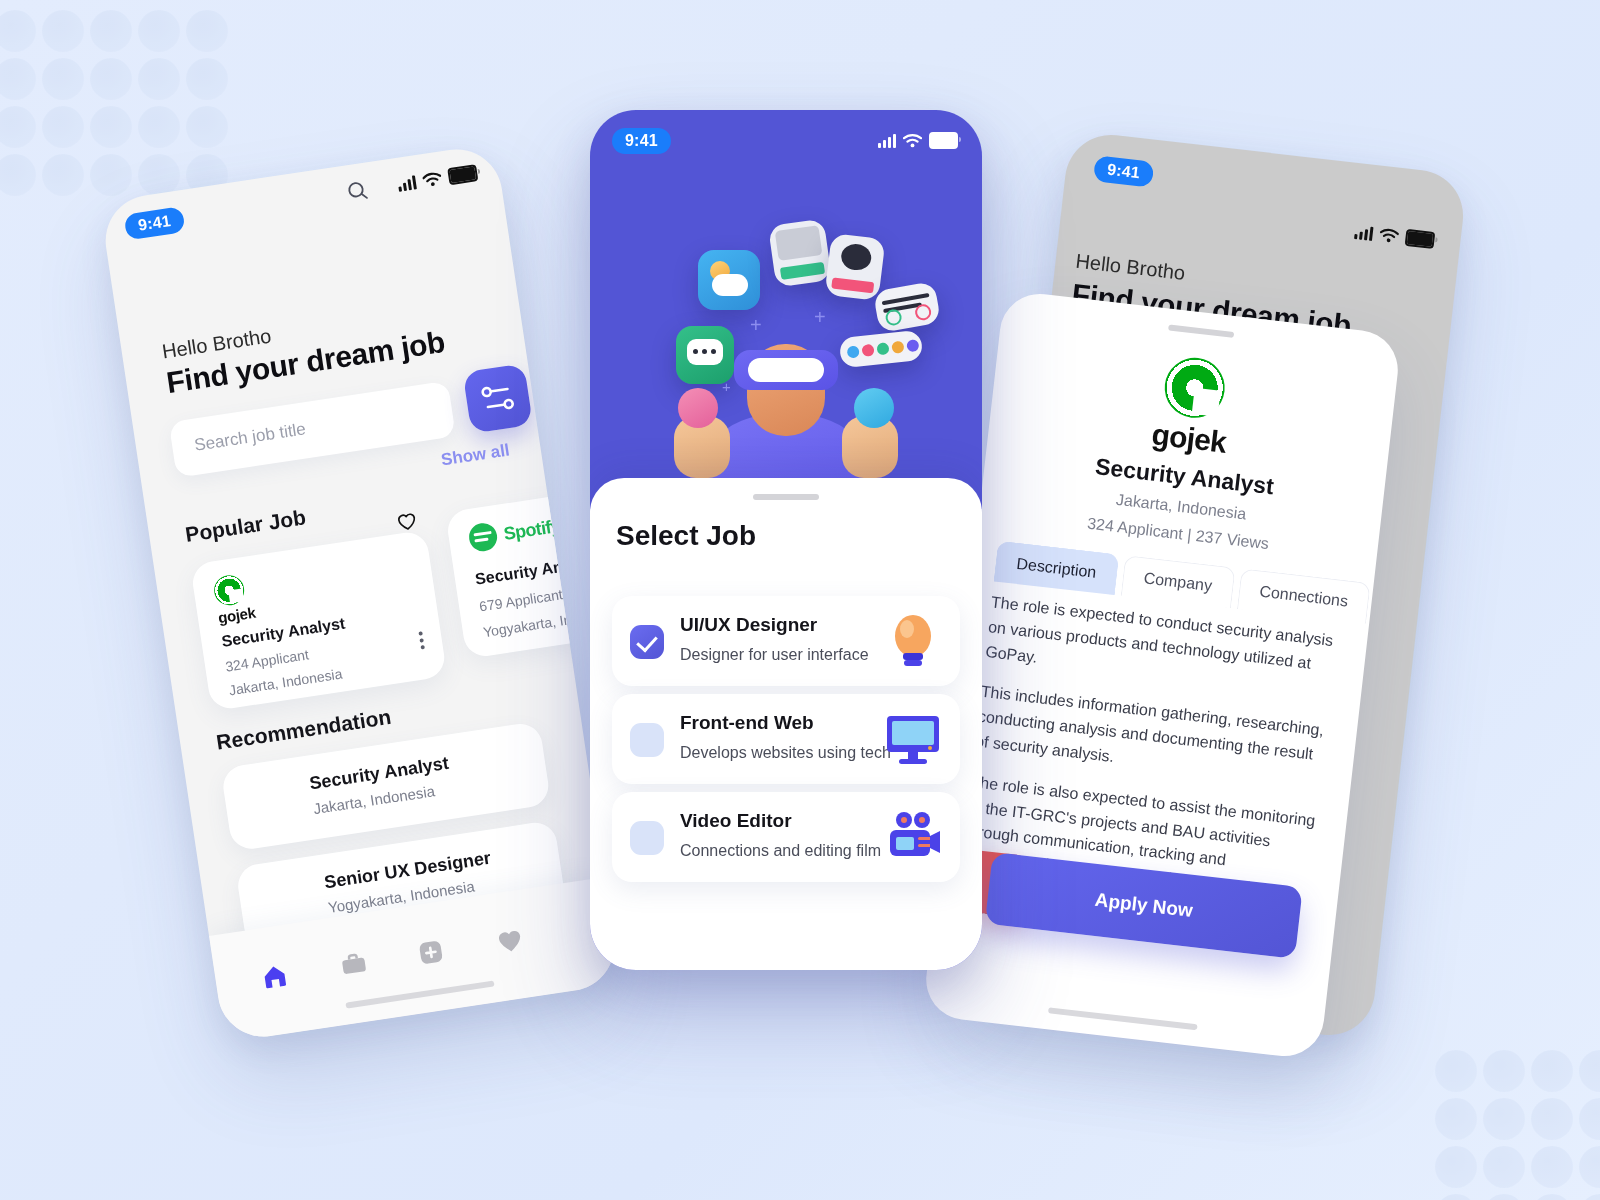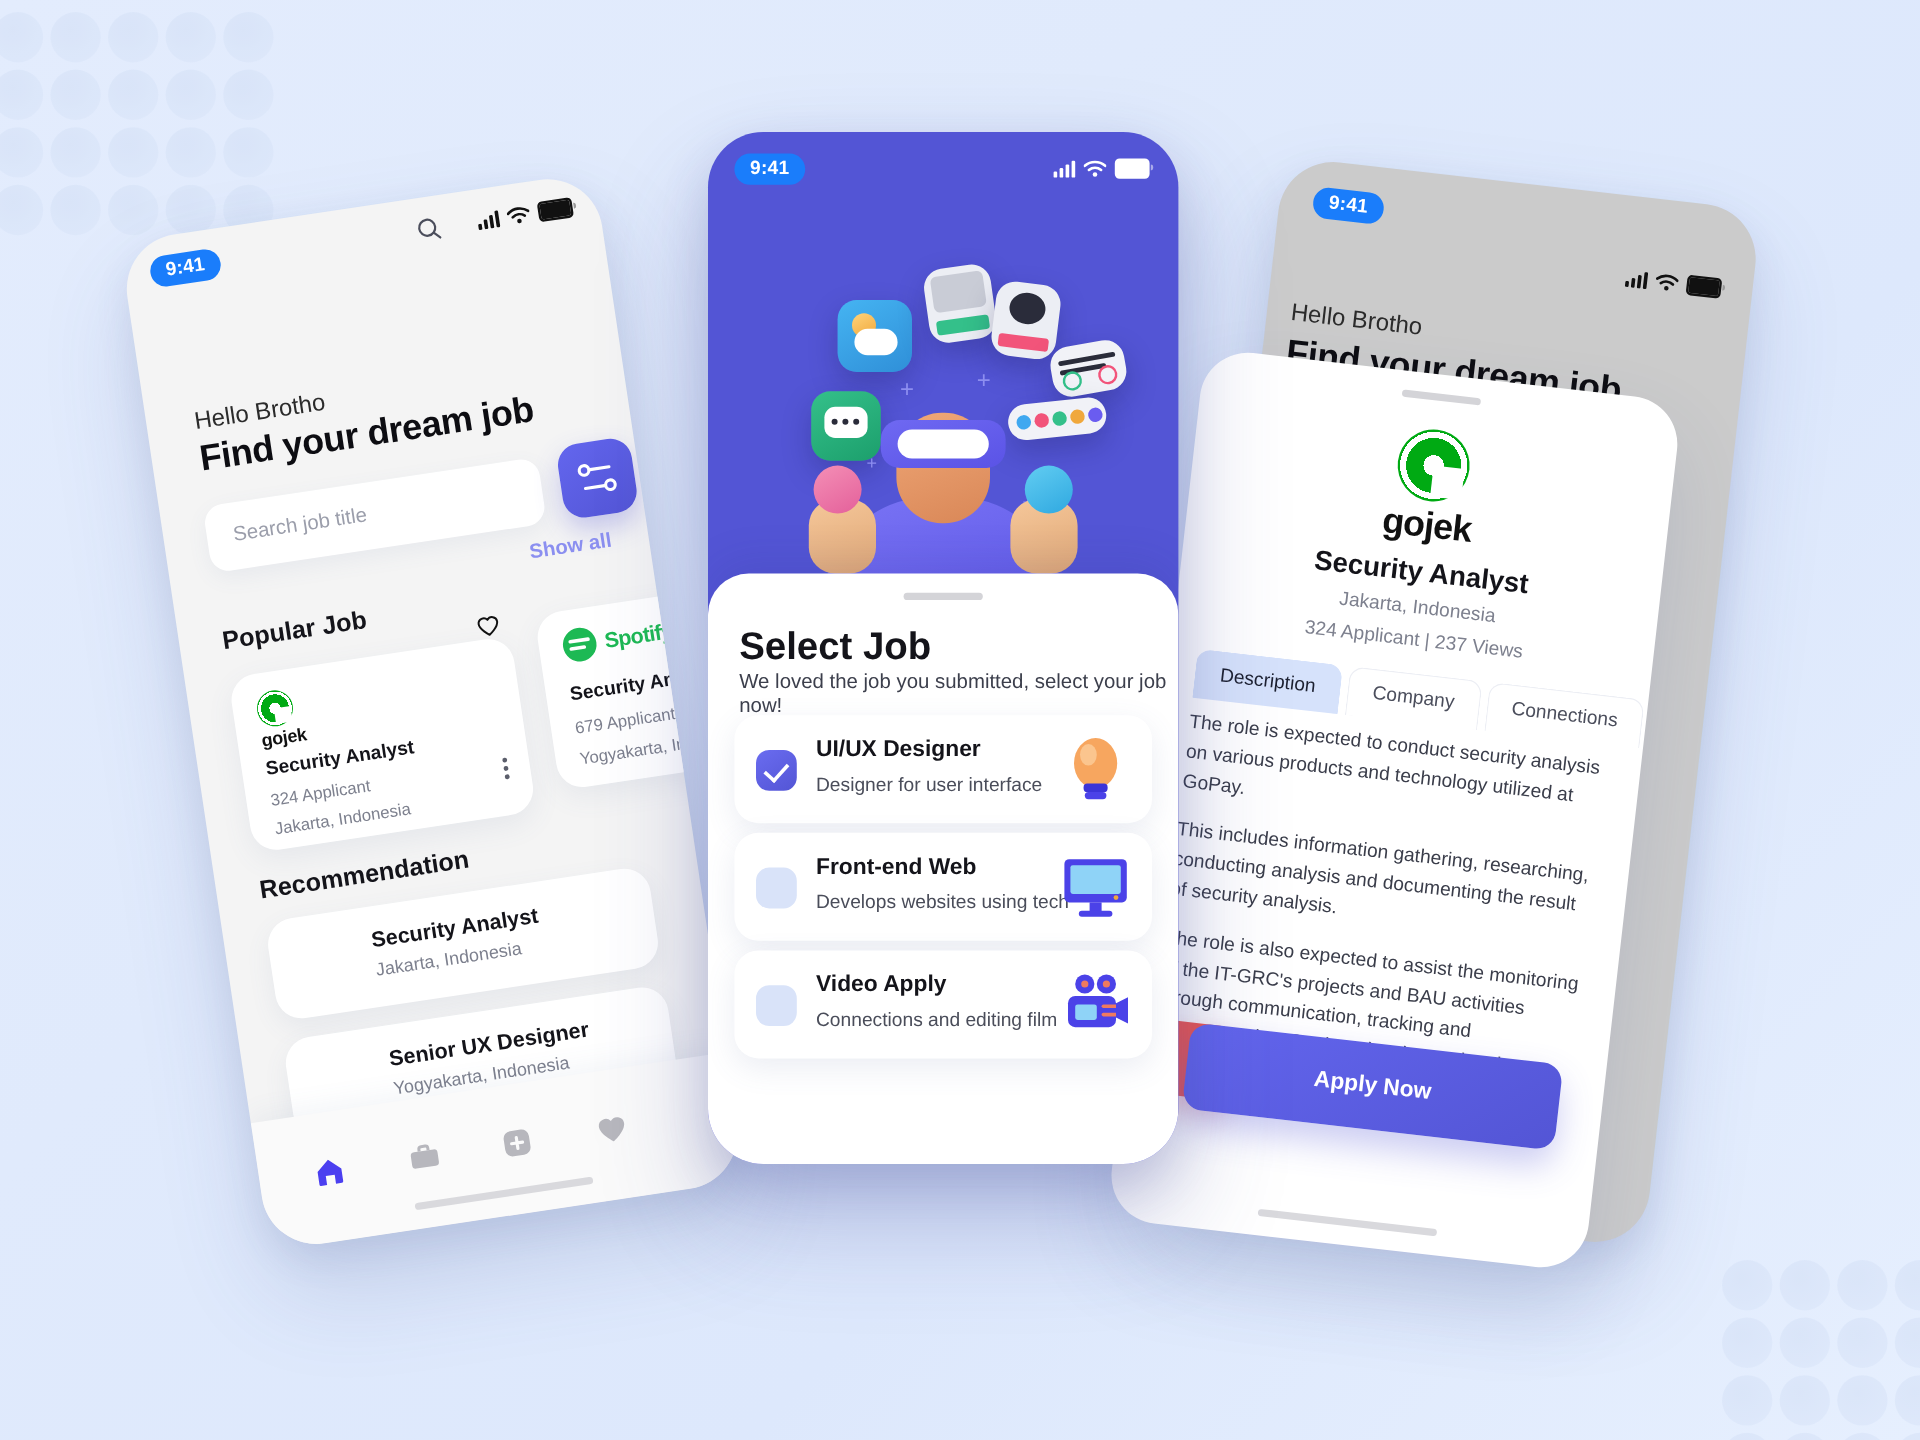--- a/index.html
+++ b/index.html
@@ -151,21 +151,21 @@
     border-radius:16px;background:linear-gradient(160deg,#6f69f2,#5a53e6);}
   .vr-goggle::after{content:"";position:absolute;left:14px;top:8px;width:76px;height:24px;border-radius:12px;background:#fff;}
   .vr-arm{position:absolute;width:46px;height:150px;border-radius:24px;
     background:linear-gradient(160deg,#8d86f8,#5e57e8);}
   .vr-hand{position:absolute;width:56px;height:62px;border-radius:22px;
     background:linear-gradient(160deg,#f5c79a,#e0a877);}
   .vr-ball{position:absolute;width:40px;height:40px;border-radius:50%;}
 
   .sheet{position:absolute;left:0;right:0;bottom:-10px;height:502px;background:#fff;
     border-radius:34px 34px 42px 42px;box-shadow:0 -10px 34px rgba(40,50,120,.12);}
-  .sheet-title{position:absolute;left:26px;top:42px;font-size:32px;font-weight:800;color:#14141a;}
+  .sheet-title{position:absolute;left:26px;top:42px;font-size:28px;font-weight:800;color:#14141a;}
   .sheet-sub{position:absolute;left:26px;top:80px;font-size:17px;color:#3c3f4c;}
   .optcard{position:absolute;left:22px;width:348px;height:90px;background:#fff;border-radius:20px;
     box-shadow:0 8px 26px rgba(90,110,160,.12);}
   #opt1{top:118px;}#opt2{top:216px;}#opt3{top:314px;}
   .optbox{position:absolute;left:18px;top:29px;width:34px;height:34px;border-radius:11px;background:#d9e3f9;}
   .optbox.checked{background:linear-gradient(145deg,#6a6cf0,#5355d5);}
   .optbox.checked::after{content:"";position:absolute;left:11px;top:7px;width:9px;height:16px;
     border:solid #fff;border-width:0 3px 3px 0;transform:rotate(42deg);}
   .opt-title{position:absolute;left:68px;top:18px;font-size:19px;font-weight:800;color:#14141a;}
   .opt-sub{position:absolute;left:68px;top:50px;font-size:16px;color:#4a4d5a;}
@@ -434,21 +434,20 @@
     <div class="vr-hand" style="right:84px;bottom:108px;"></div>
     <div class="vr-ball" style="left:88px;bottom:158px;background:linear-gradient(150deg,#f48fb6,#e4609a);"></div>
     <div class="vr-ball" style="right:88px;bottom:158px;background:linear-gradient(150deg,#62cdf2,#2fa8e0);"></div>
     <div class="vr-head"></div>
     <div class="vr-goggle"></div>
   </div>
 
   <div class="sheet">
     <div class="grabber"></div>
     <div class="sheet-title">Select Job</div>
-    <div class="sheet-sub">We loved the job you submitted, select your job now!</div>
 
     <div class="optcard" id="opt1">
       <span class="optbox checked"></span>
       <div class="opt-title">UI/UX Designer</div>
       <div class="opt-sub">Designer for user interface</div>
       <svg class="opt-art" viewBox="0 0 62 62">
         <ellipse cx="31" cy="26" rx="18" ry="21" fill="#f7a65f"></ellipse>
         <ellipse cx="25" cy="19" rx="7" ry="9" fill="#fbc58e"></ellipse>
         <rect x="21" y="43" width="20" height="7" rx="3" fill="#3c34d8"></rect>
         <rect x="22" y="50" width="18" height="6" rx="3" fill="#4b42e8"></rect>
@@ -463,21 +462,21 @@
         <rect x="5" y="8" width="52" height="36" rx="4" fill="#4b42e8"></rect>
         <rect x="10" y="13" width="42" height="24" rx="2" fill="#8fd3f7"></rect>
         <circle cx="48" cy="40" r="2" fill="#f0a83c"></circle>
         <rect x="26" y="44" width="10" height="8" fill="#4b42e8"></rect>
         <rect x="17" y="51" width="28" height="5" rx="2.5" fill="#4b42e8"></rect>
       </svg>
     </div>
 
     <div class="optcard" id="opt3">
       <span class="optbox"></span>
-      <div class="opt-title">Video Apply</div>
+      <div class="opt-title">Video Editor</div>
       <div class="opt-sub">Connections and editing film</div>
       <svg class="opt-art" viewBox="0 0 62 62">
         <circle cx="22" cy="14" r="8" fill="#4b42e8"></circle>
           <circle cx="22" cy="14" r="3" fill="#f07a5f"></circle>
         <circle cx="40" cy="14" r="8" fill="#4b42e8"></circle>
           <circle cx="40" cy="14" r="3" fill="#f07a5f"></circle>
         <rect x="8" y="24" width="40" height="26" rx="6" fill="#4b42e8"></rect>
         <rect x="14" y="31" width="18" height="13" rx="2" fill="#8fd3f7"></rect>
         <rect x="36" y="31" width="14" height="3" rx="1.5" fill="#f07a5f"></rect>
         <rect x="36" y="38" width="14" height="3" rx="1.5" fill="#f07a5f"></rect>

